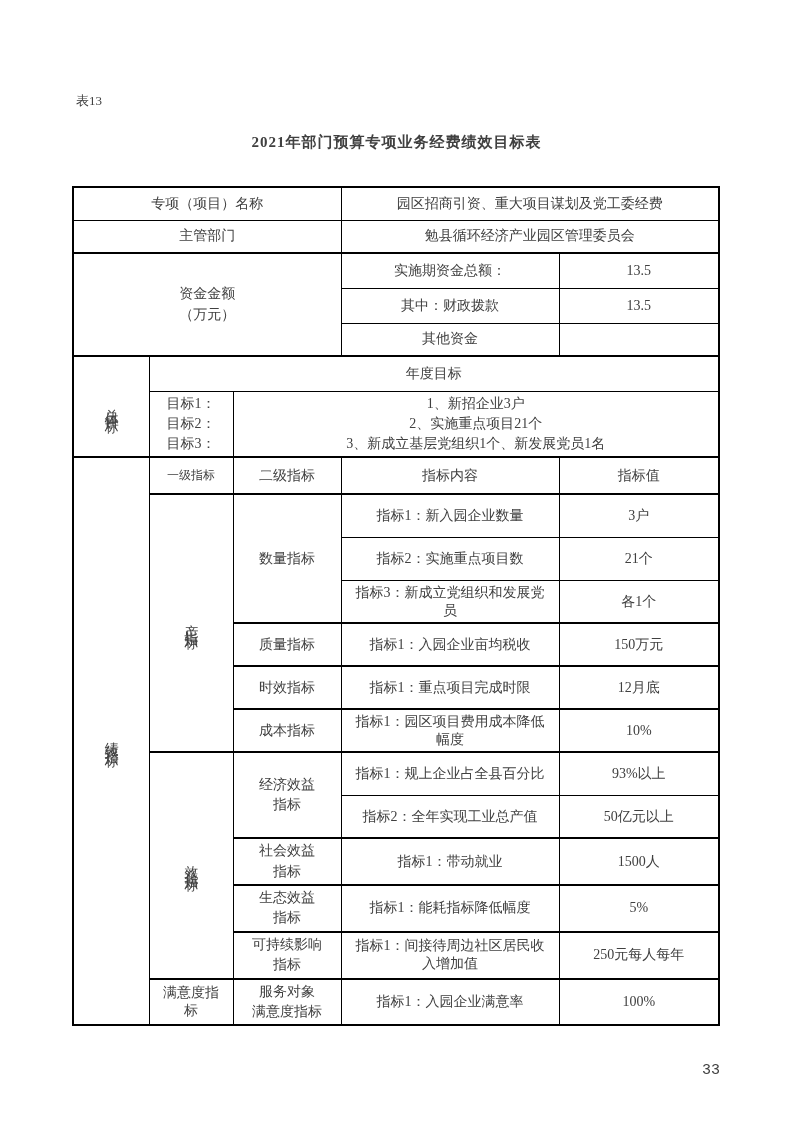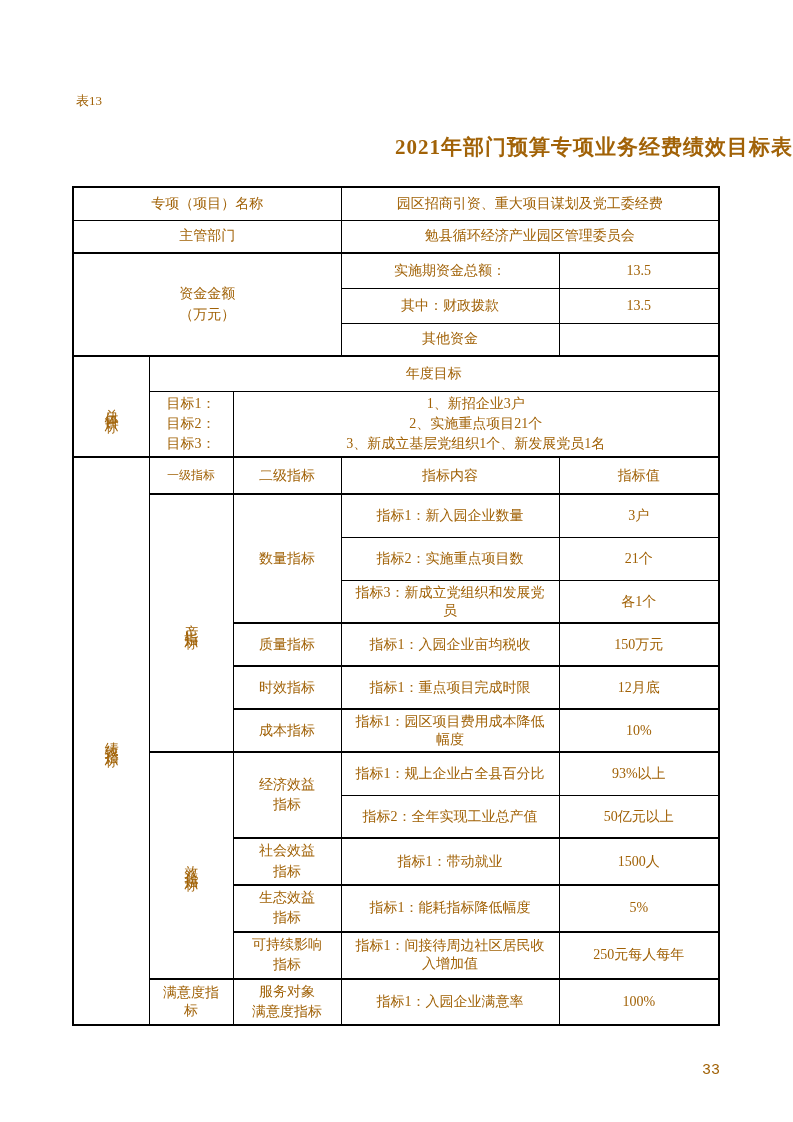--- a/index.html
+++ b/index.html
@@ -4,35 +4,35 @@
 <style>
   * { box-sizing: border-box; }
   html, body { margin: 0; padding: 0; background: #e8e8e8; }
   .page {
     position: relative;
     width: 793px;
     height: 1122px;
     margin: 0 auto;
     background: #ffffff;
     font-family: "Liberation Serif", "DejaVu Serif", serif;
-    color: #a16207;
+    color: #404040;
   }
   .table-label {
     position: absolute;
     top: 92px;
     left: 76px;
     font-size: 13px;
   }
   .doc-title {
     position: absolute;
     top: 133px;
     left: 0;
     width: 100%;
-    text-align: right;
-    font-size: 21px;
+    text-align: center;
+    font-size: 15px;
     font-weight: bold;
     letter-spacing: 1px;
   }
   table.doc-table {
     position: absolute;
     left: 72px;
     top: 186px;
     width: 646px;
     border-collapse: collapse;
     table-layout: fixed;

